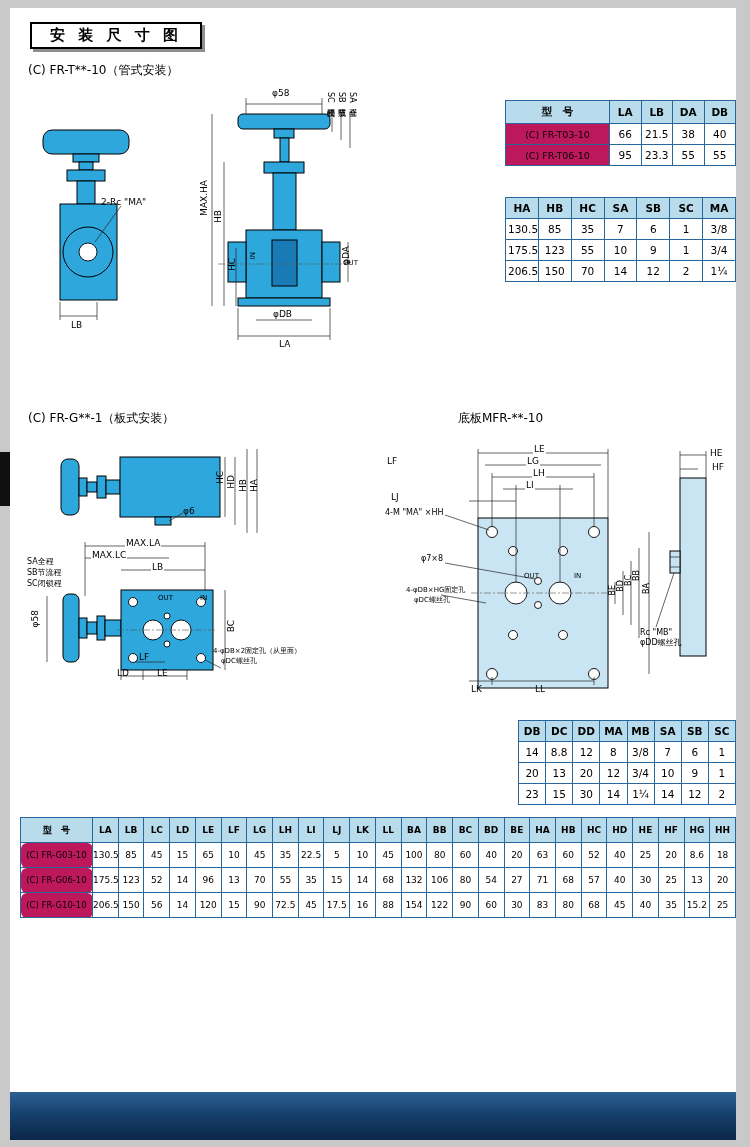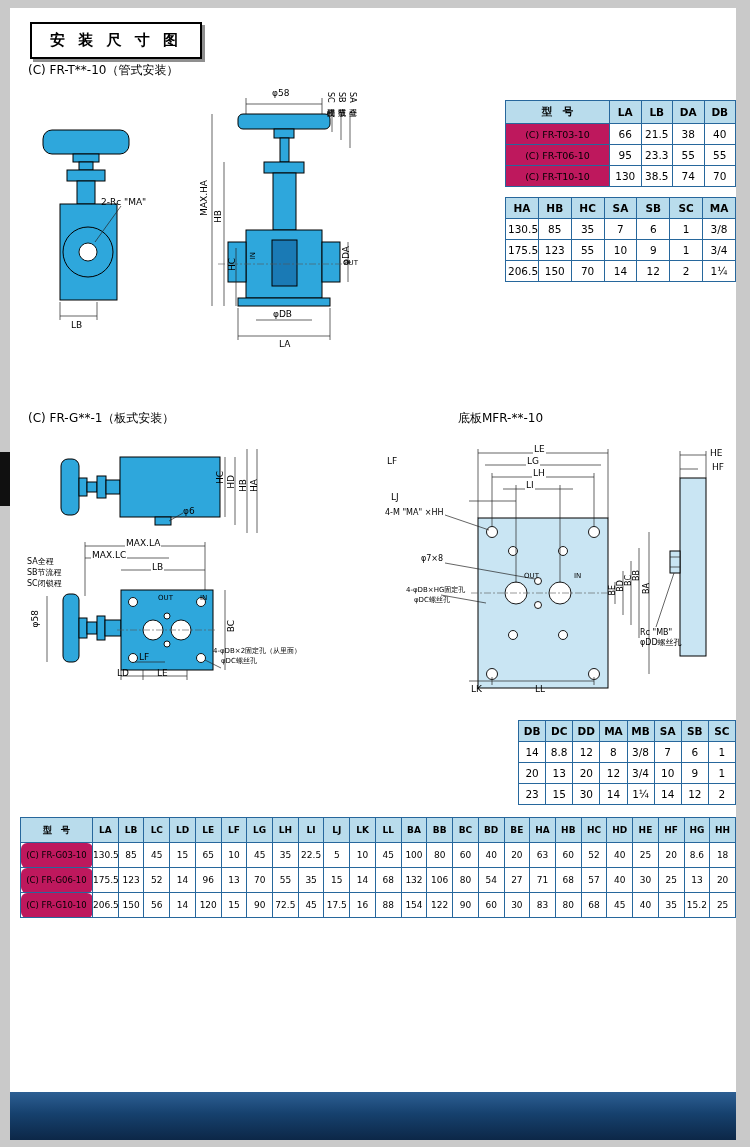--- a/index.html
+++ b/index.html
@@ -6,21 +6,21 @@
   html,body{width:750px;height:1147px;}
   body{font-family:"DejaVu Sans","Liberation Sans",sans-serif;background:#c9c9c9;position:relative;overflow:hidden;color:#000;}
   .sheet{position:absolute;left:10px;top:8px;width:726px;height:1131px;background:#ffffff;}
   .abs{position:absolute;}
   .lbl{position:absolute;font-size:9px;line-height:1;white-space:nowrap;}
   .s8{font-size:8px;}
   .s7{font-size:7px;padding-left:23px;}
   .bgw{background:#fff;padding:0 1px;}
   .v{writing-mode:vertical-rl;transform:rotate(180deg);}
   .vd{writing-mode:vertical-rl;}
-  .titlebox{position:absolute;left:30px;top:22px;width:172px;height:37px;background:#fff;border:2px solid #000;
+  .titlebox{position:absolute;left:30px;top:22px;width:172px;height:27px;background:#fff;border:2px solid #000;
     box-shadow:3px 3px 0 #8f8f8f;display:flex;align-items:center;justify-content:center;
     font-size:15px;font-weight:bold;letter-spacing:4px;}
   .sec{position:absolute;font-size:12px;}
   .blue{fill:#2ea7dc;stroke:#000;stroke-width:1;}
   .dkblue{fill:#1a7ab5;stroke:#000;stroke-width:1;}
   .plate{fill:#c9e5f3;stroke:#000;stroke-width:1;}
   .hole{fill:#ffffff;stroke:#000;stroke-width:0.9;}
   .dim{stroke:#222;stroke-width:0.7;fill:none;}
   .cl{stroke:#555;stroke-width:0.6;fill:none;stroke-dasharray:7 2 2 2;}
   table{border-collapse:collapse;table-layout:fixed;background:#fff;position:absolute;}
@@ -132,27 +132,20 @@
         <td>21.5</td>
         <td>38</td>
         <td>40</td>
       </tr>
       <tr>
         <td class="rowhead">(C) FR-T06-10</td>
         <td>95</td>
         <td>23.3</td>
         <td>55</td>
         <td>55</td>
-      </tr>
-      <tr>
-        <td class="rowhead">(C) FR-T10-10</td>
-        <td>130</td>
-        <td>38.5</td>
-        <td>74</td>
-        <td>70</td>
       </tr>
     </tbody>
   </table>
 <table class="t2">
   <colgroup>
       <col span="7">
     </colgroup>
 <thead>
       <tr>
         <th>HA</th>

